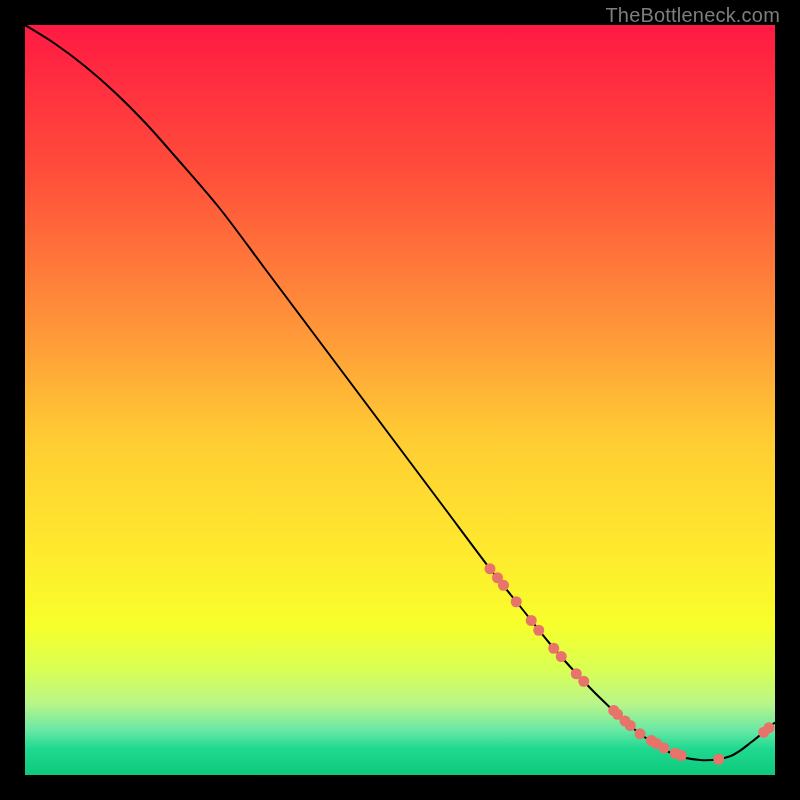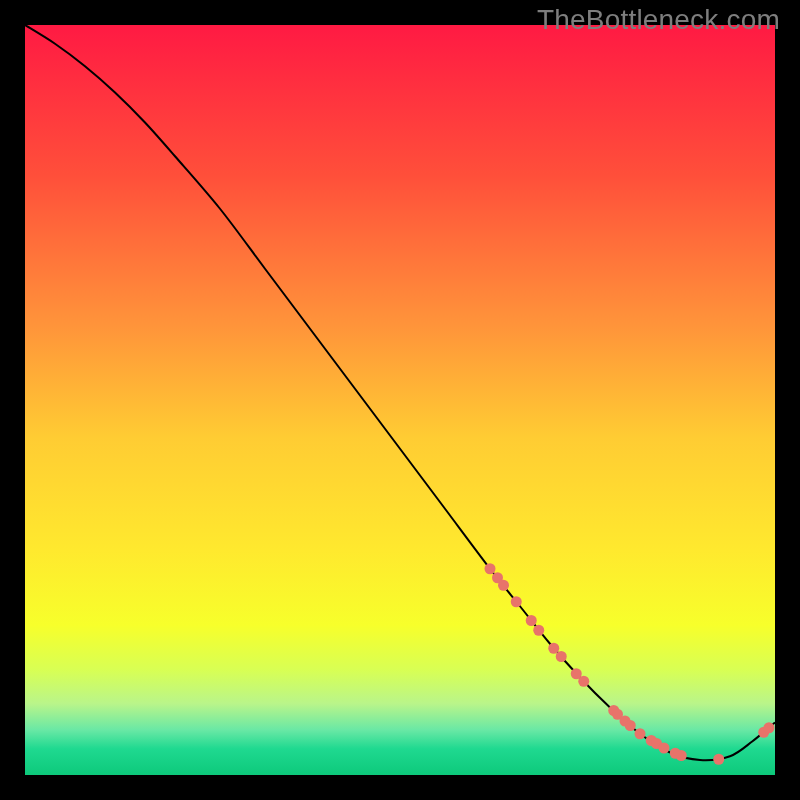--- a/index.html
+++ b/index.html
@@ -14,21 +14,21 @@
   .stage {
     position: relative;
     width: 800px;
     height: 800px;
   }
   .attribution {
     position: absolute;
     top: 4px;
     right: 20px;
     color: #7e7e7e;
-    font-size: 28px;
+    font-size: 20px;
     letter-spacing: 0.2px;
     z-index: 40;
   }
   .plot-frame {
     position: absolute;
     left: 25px;
     top: 25px;
     width: 750px;
     height: 750px;
   }

